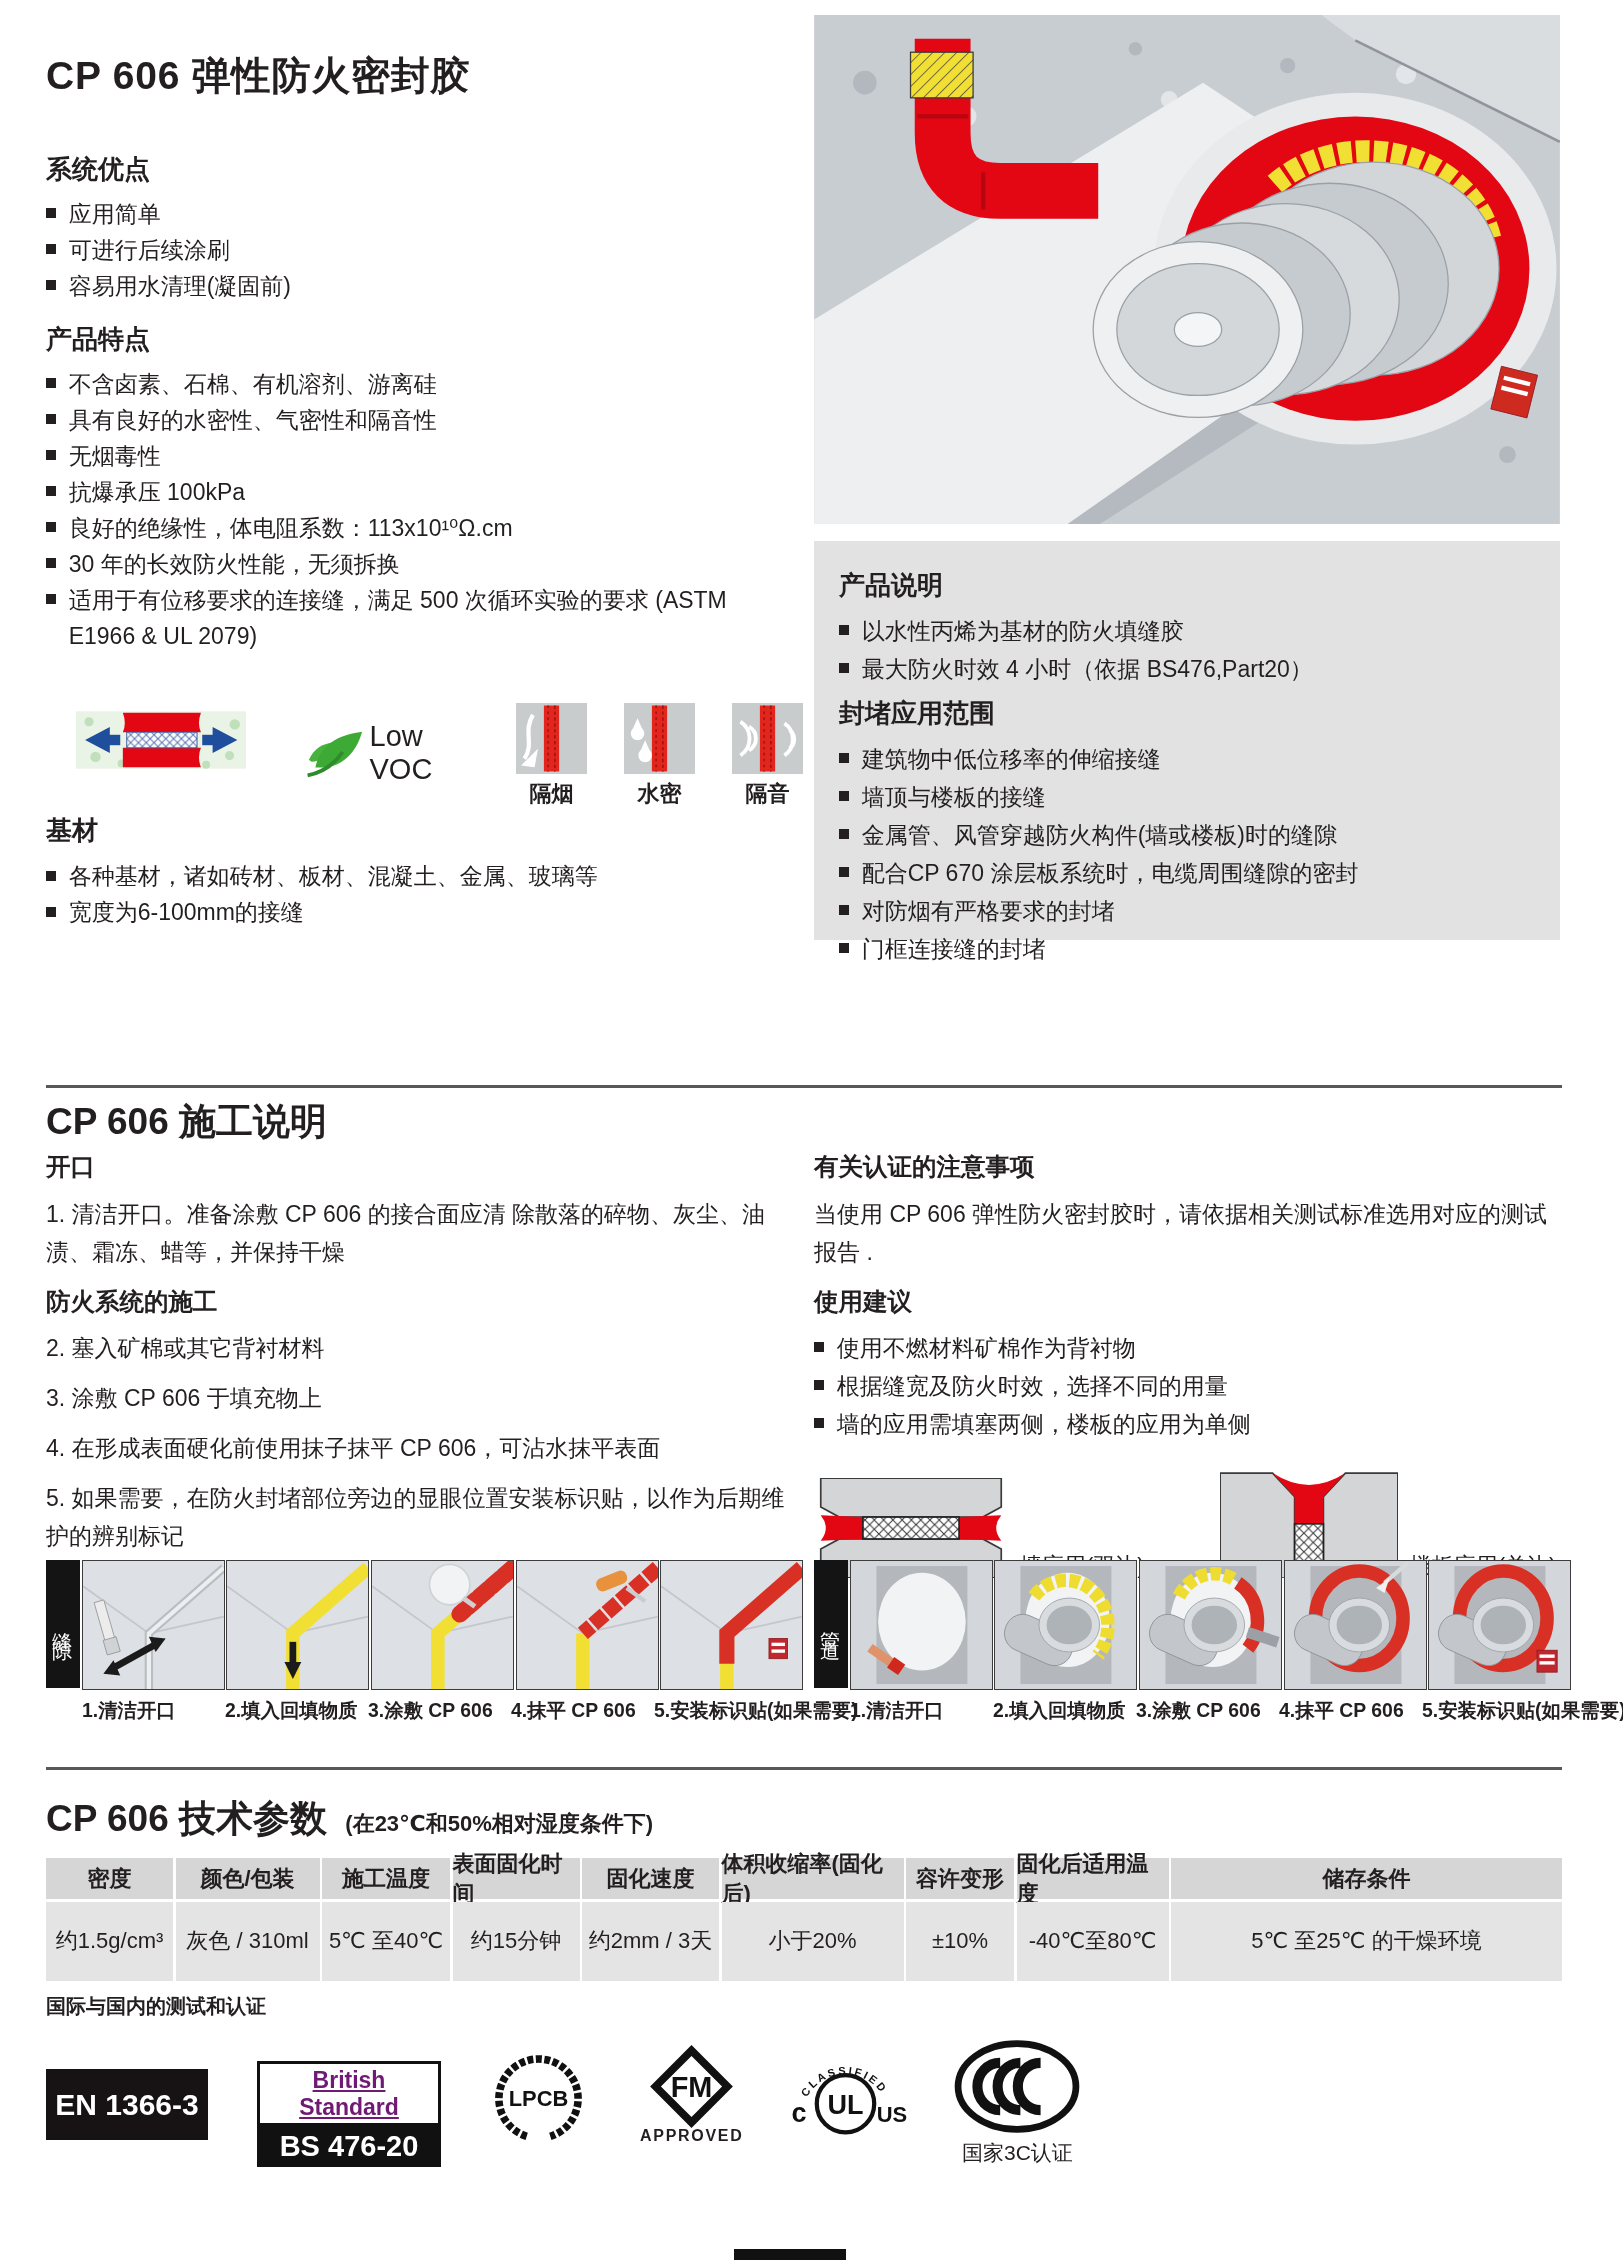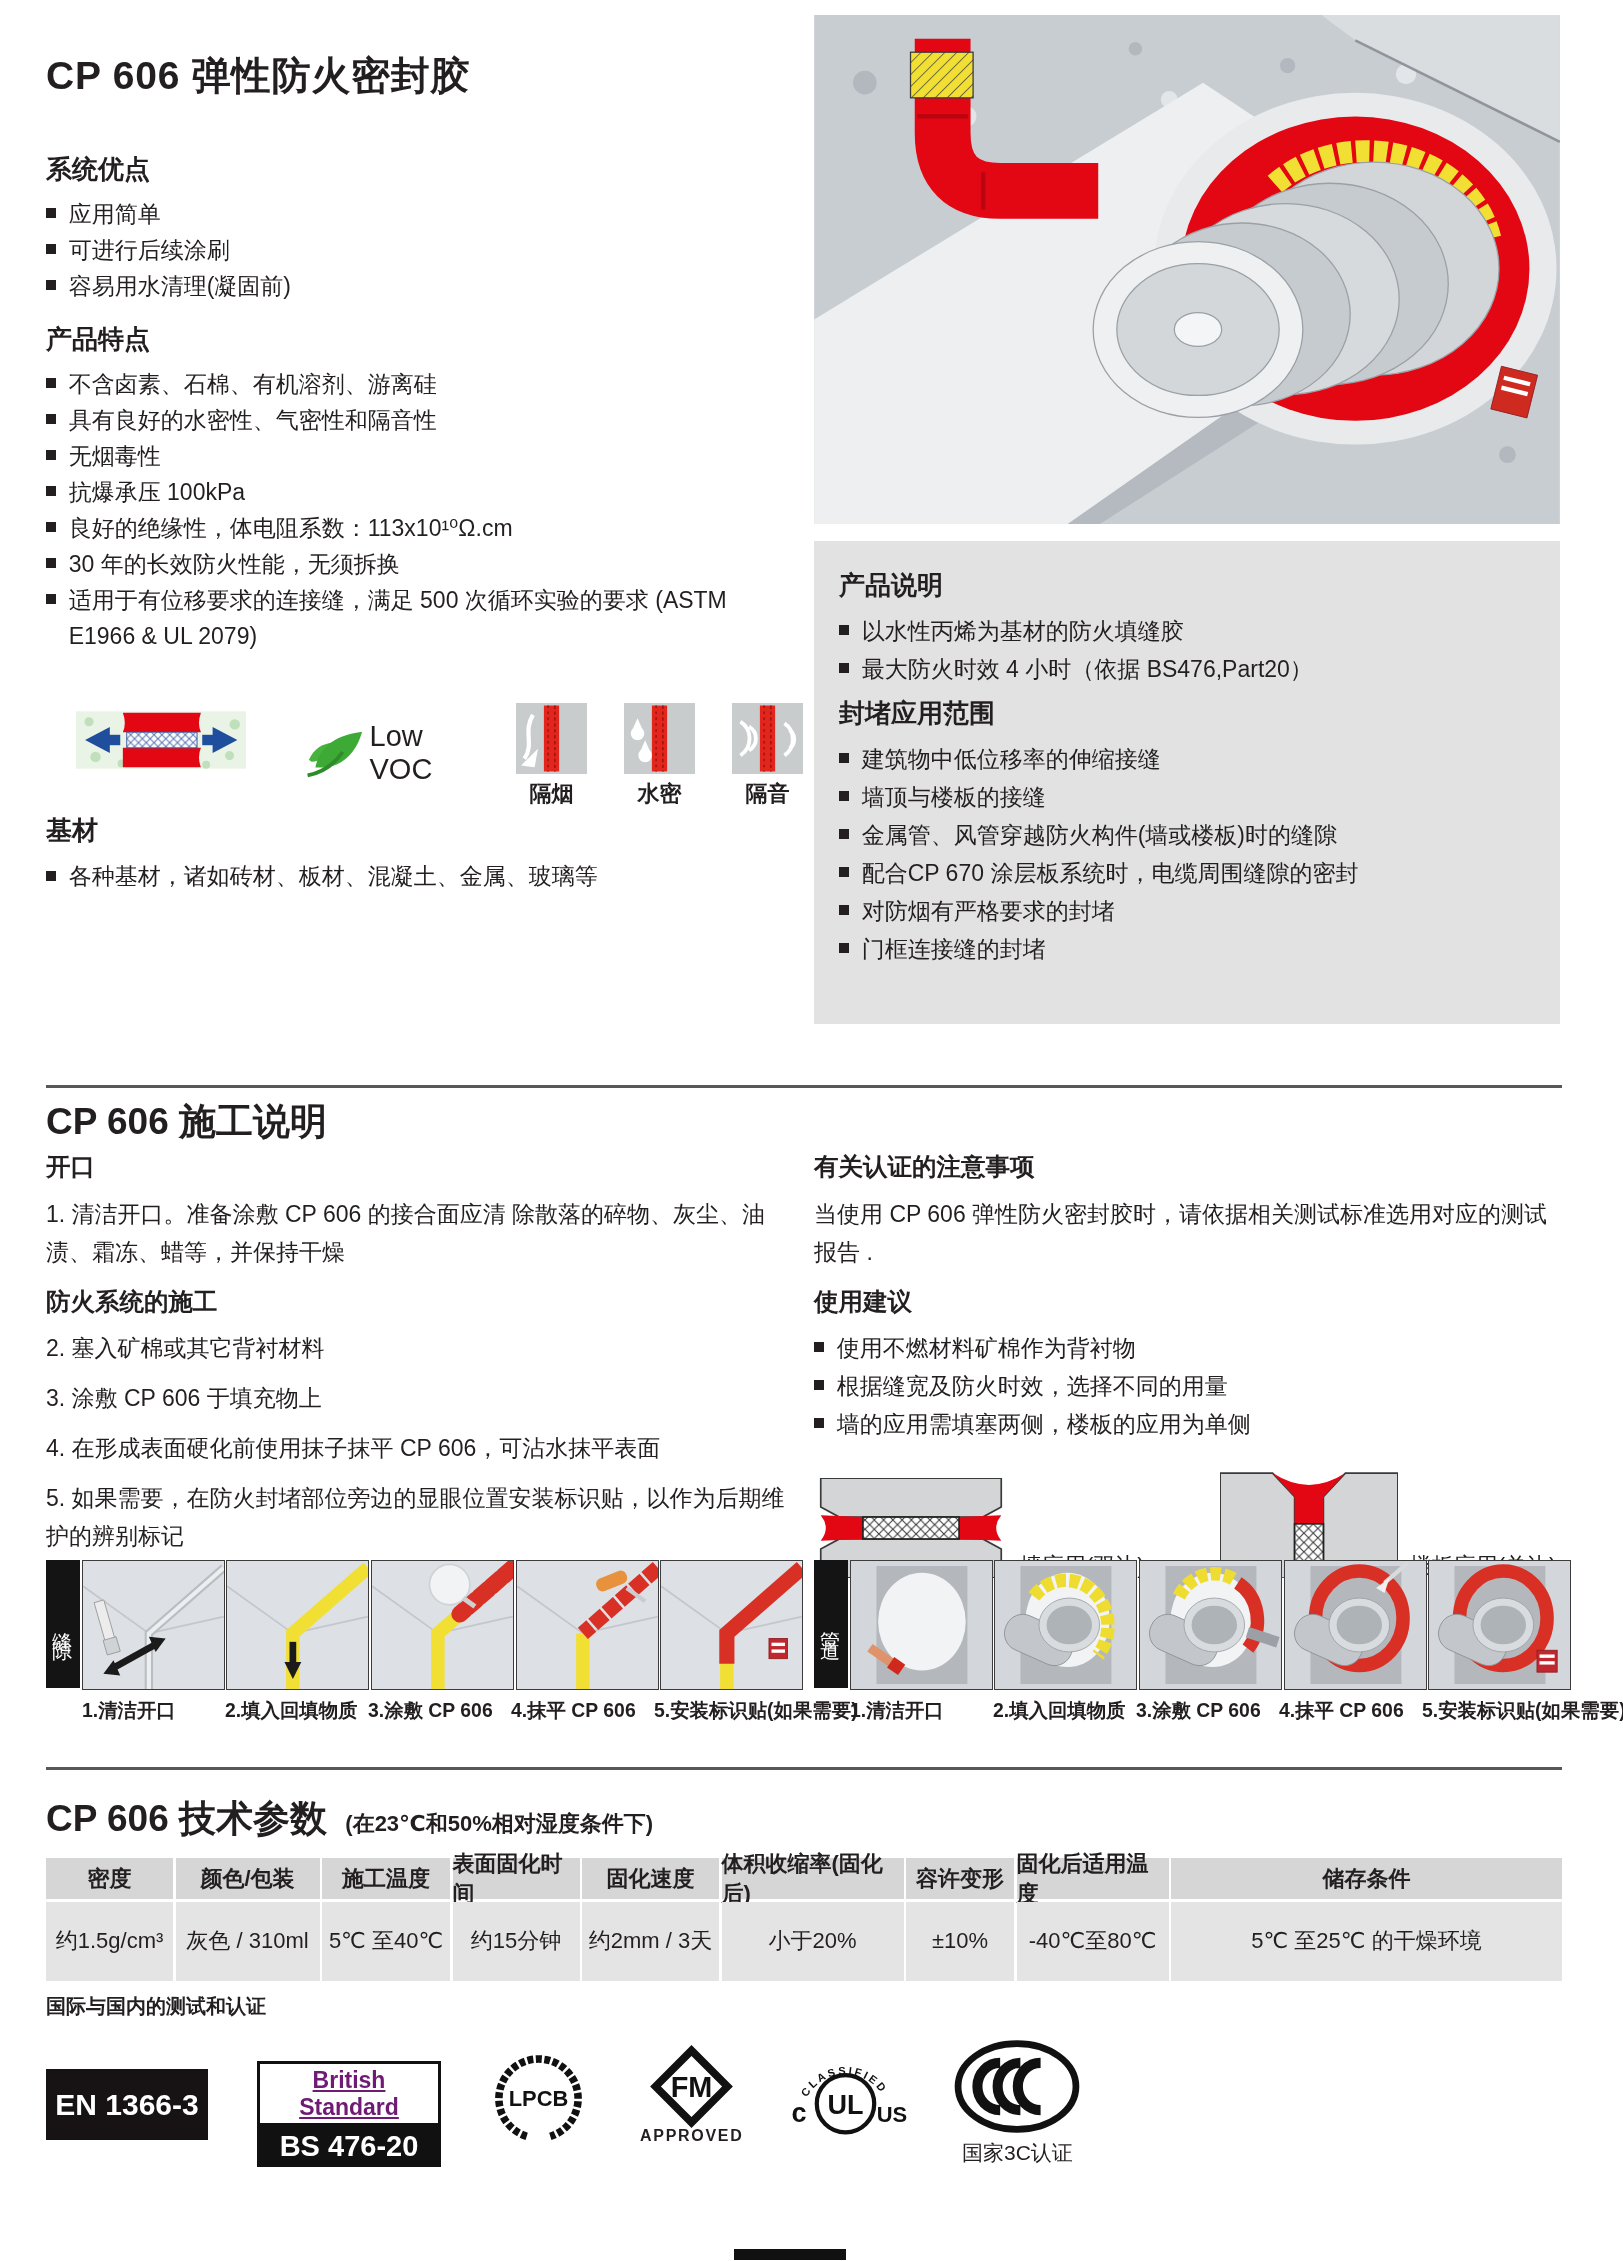--- a/index.html
+++ b/index.html
@@ -13,21 +13,21 @@
   .h2{font-size:26px;font-weight:bold;}
   .h3{font-size:24.5px;font-weight:bold;}
   .blist{list-style:none;font-size:23px;line-height:36px;}
   .blist li{display:flex;align-items:flex-start;gap:12.7px;}
   .sq{flex:0 0 10px;width:10px;height:10px;background:#231f20;margin-top:12.7px;}
   .s1-left{position:absolute;left:46px;top:49px;width:751px;}
   .s1-left .h2{margin:0 0 8.5px;}
   .s1-left .t1{margin-bottom:49px;}
   .s1-left ul{margin-bottom:18.6px;}
   .hero{position:absolute;left:814px;top:15px;width:746px;height:509px;}
-  .graybox{position:absolute;left:814px;top:541px;width:746px;height:483px;background:#e2e2e2;
+  .graybox{position:absolute;left:814px;top:541px;width:746px;height:399px;background:#e2e2e2;
            box-sizing:border-box;padding:22px 25px;}
   .graybox .h2{margin:5px 0 8.5px;}
   .graybox .blist{line-height:38px;margin-bottom:8.5px;}
   .graybox .sq{margin-top:13.5px;}
   .iconsrow{position:absolute;left:76px;top:703px;width:727px;display:flex;align-items:flex-start;}
   .mvicon{width:221px;height:74px;}
   .lowvoc{display:flex;align-items:flex-end;margin-left:59px;margin-top:15px;gap:1.7px;}
   .lowvoc span{font-size:29px;color:#231f20;}
   .sicons{display:flex;margin-left:51px;gap:37px;}
   .sicon{display:flex;flex-direction:column;align-items:center;gap:5px;}
@@ -305,20 +305,24 @@
     </div>
   </div>
 
   <div class="substrates">
     <h2 class="h2">基材</h2>
     <ul class="blist">
       <li>
           <span class="sq"></span>
           <span>各种基材，诸如砖材、板材、混凝土、金属、玻璃等</span>
         </li>
+      <li>
+          <span class="sq"></span>
+          <span>宽度为6-100mm的接缝</span>
+        </li>
     </ul>
   </div>
 
   <div class="rule r1"></div>
 
   <h1 class="t2">CP 606 施工说明</h1>
 
   <div class="s2col s2l">
     <h3 class="h3">开口</h3>
     <p>1. 清洁开口。准备涂敷 CP 606 的接合面应清 除散落的碎物、灰尘、油渍、霜冻、蜡等，并保持干燥</p>

